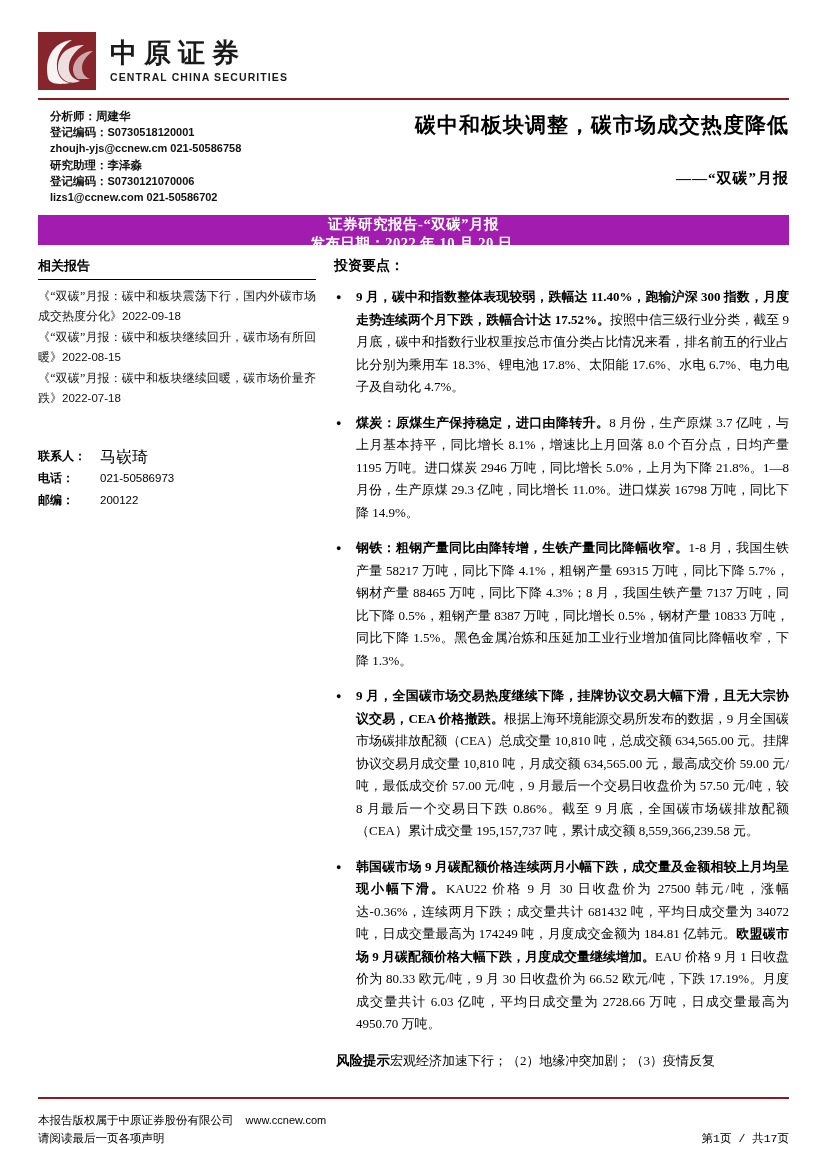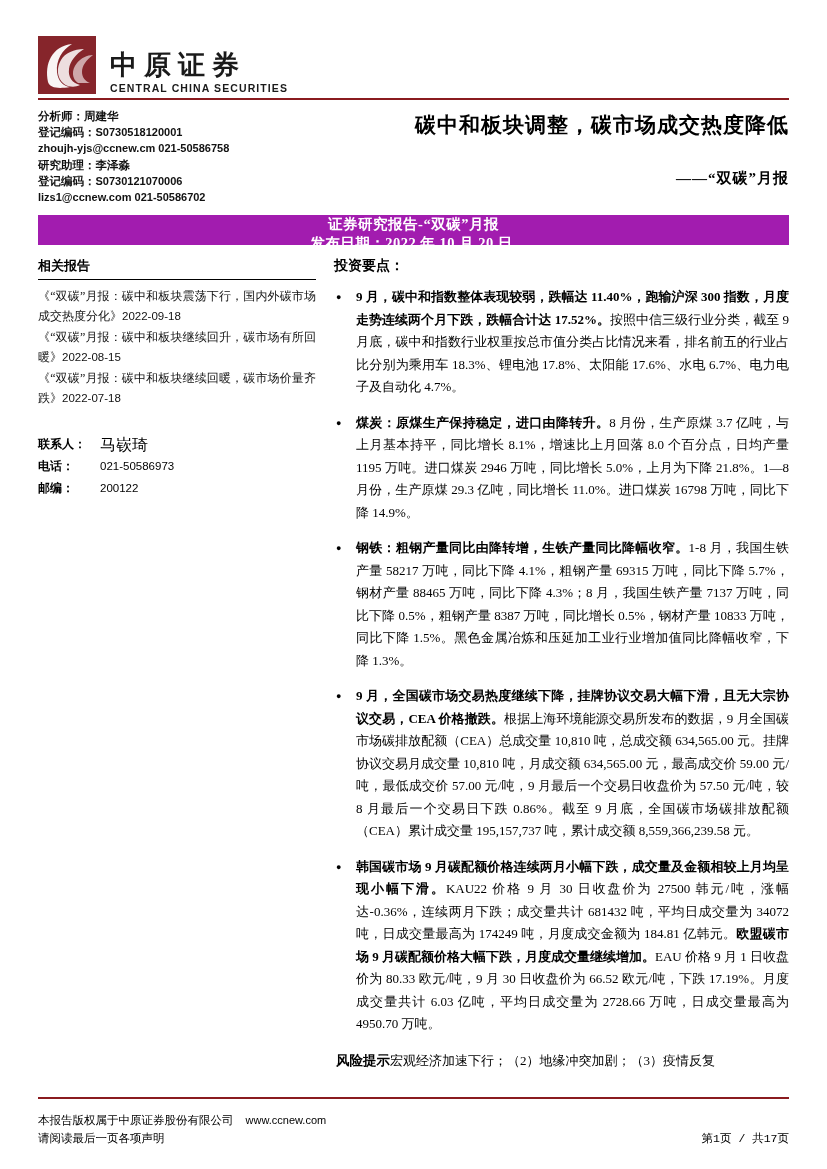--- a/index.html
+++ b/index.html
@@ -21,21 +21,21 @@
     height: 1169px;
     box-sizing: border-box;
     padding: 0 38px;
   }
 
   
   .masthead {
     padding-top: 28px;
     height: 66px;
     display: flex;
-    align-items: flex-end;
+    align-items: center;
   }
   .logo-mark {
     width: 58px;
     height: 58px;
     background: #86252B;
     position: relative;
     overflow: hidden;
     flex: 0 0 auto;
   }
   .logo-mark .swirl {
@@ -68,20 +68,21 @@
   .rule-red {
     border: 0;
     border-top: 2px solid #8A1B1F;
     margin: 4px 0 6px 0;
   }
 
   
   .top-cols {
     display: flex;
     align-items: flex-start;
+    margin-left: 12px;
   }
   .analyst-col {
     width: 278px;
     flex: 0 0 278px;
     padding-top: 2px;
   }
   .analyst-line {
     font-size: 11.5px;
     line-height: 16.2px;
     white-space: nowrap;
@@ -189,21 +190,21 @@
     text-align: justify;
     margin-bottom: 1px;
     color: #111;
   }
   .report-item .rdate {
     font-family: "Liberation Sans", "DejaVu Sans", sans-serif;
     font-size: 11.5px;
   }
 
   .contact-block {
-    margin-top: 26px;
+    margin-top: 38px;
   }
   .contact-row {
     display: flex;
     font-size: 12px;
     line-height: 21px;
     margin-bottom: 1px;
   }
   .contact-row .ckey {
     font-family: "Liberation Serif", "DejaVu Serif", serif;
     font-weight: bold;

